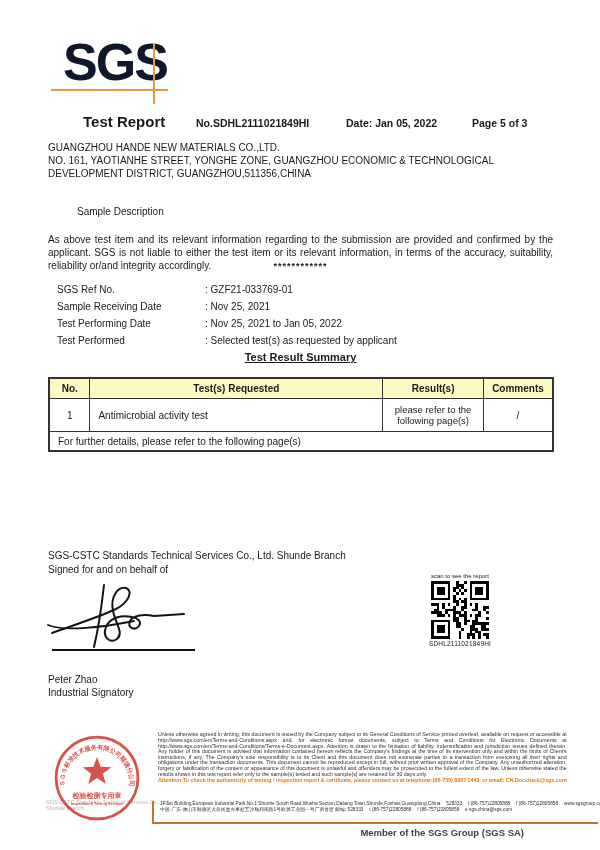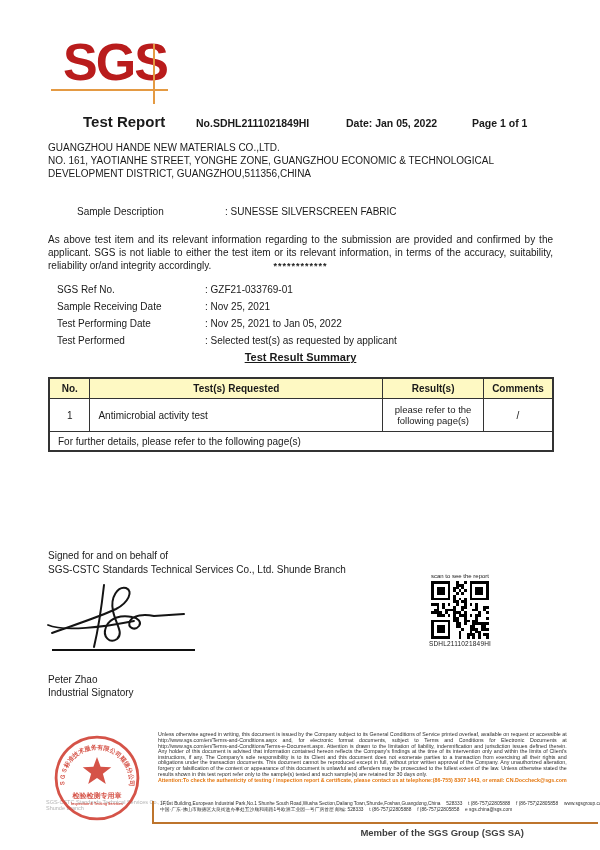--- a/index.html
+++ b/index.html
@@ -1,20 +1,20 @@
 <!DOCTYPE html>
 <html><head>
 <meta charset="utf-8">
 <style>
   html,body{margin:0;padding:0;background:#fff;}
   .page{position:relative;width:600px;height:850px;background:#fff;overflow:hidden;
         font-family:"Liberation Sans",sans-serif;color:#1a1a1a;}
   
   .logo-text{position:absolute;left:63px;top:34px;font-size:52px;font-weight:bold;
-             color:#b91c1c;letter-spacing:-2px;line-height:56px;}
+             color:#0f172a;letter-spacing:-2px;line-height:56px;}
   .logo-vline{position:absolute;left:153px;top:44px;width:2px;height:60px;background:#e49a43;}
   .logo-hline{position:absolute;left:51px;top:89px;width:117px;height:2px;background:#e49a43;}
   
   .hdr-title{position:absolute;left:83px;top:113px;font-size:15px;font-weight:bold;}
   .hdr-no{position:absolute;left:196px;top:117px;font-size:10.5px;font-weight:bold;}
   .hdr-date{position:absolute;left:346px;top:117px;font-size:10.5px;font-weight:bold;}
   .hdr-page{position:absolute;left:472px;top:117px;font-size:10.5px;font-weight:bold;}
   
   .applicant{position:absolute;left:48px;top:141px;width:472px;font-size:10px;line-height:13px;}
   
@@ -73,30 +73,29 @@
 
 <div class="page">
 
   <div class="logo-text">SGS</div>
   <div class="logo-vline"></div>
   <div class="logo-hline"></div>
 
   <div class="hdr-title">Test Report</div>
   <div class="hdr-no">No.SDHL2111021849HI</div>
   <div class="hdr-date">Date: Jan 05, 2022</div>
-  <div class="hdr-page">Page 1 of 1</div>
+  <div class="hdr-page">Page 5 of 3</div>
 
   <div class="applicant">
     <div>GUANGZHOU HANDE NEW MATERIALS CO.,LTD.</div>
     <div>NO. 161, YAOTIANHE STREET, YONGHE ZONE, GUANGZHOU ECONOMIC &amp; TECHNOLOGICAL DEVELOPMENT DISTRICT, GUANGZHOU,511356,CHINA</div>
   </div>
 
   <div class="kv-row sample-desc">
     <span class="lbl">Sample Description</span>
-    <span>: SUNESSE SILVERSCREEN FABRIC</span>
   </div>
 
   <p class="statement">As above test item and its relevant information regarding to the submission are provided and confirmed by the applicant. SGS is not liable to either the test item or its relevant information, in terms of the accuracy, suitability, reliability or/and integrity accordingly.</p>
   <div class="separator">************</div>
 
   <div class="info-rows">
     <div class="kv-row">
       <span class="lbl">SGS Ref No.</span>
       <span>: GZF21-033769-01</span>
     </div>
@@ -129,22 +128,22 @@
       <td class="col-result cell-result">please refer to the following page(s)</td>
       <td class="col-comments">/</td>
     </tr>
     <tr class="row-note">
       <td colspan="4">For further details, please refer to the following page(s)</td>
     </tr>
   </tbody>
     </table>
 
   <div class="sig-lines">
+    <div>SGS-CSTC Standards Technical Services Co., Ltd. Shunde Branch</div>
     <div>Signed for and on behalf of</div>
-    <div>SGS-CSTC Standards Technical Services Co., Ltd. Shunde Branch</div>
   </div>
   <svg class="sig-svg" width="155" height="70" viewBox="0 0 155 70">
     <path d="M8 52 C30 44, 55 36, 72 28 C84 22, 90 10, 82 7 C74 5, 66 16, 69 30 C72 44, 80 52, 73 58 C66 63, 58 56, 62 46 C66 36, 78 34, 88 36 C94 37, 98 41, 95 45 C91 50, 83 47, 86 40 C89 34, 100 33, 110 35 L140 33" stroke="#141414" fill="none" stroke-width="2" stroke-linecap="round"></path>
     <path d="M60 4 C58 22, 55 45, 50 66" stroke="#141414" fill="none" stroke-width="2" stroke-linecap="round"></path>
     <path d="M4 44 C20 51, 60 46, 90 40" stroke="#141414" fill="none" stroke-width="1.8" stroke-linecap="round"></path>
   </svg>
   <div class="sig-rule"></div>
   <div class="sig-name">
     <div>Peter Zhao</div>
     <div>Industrial Signatory</div>

